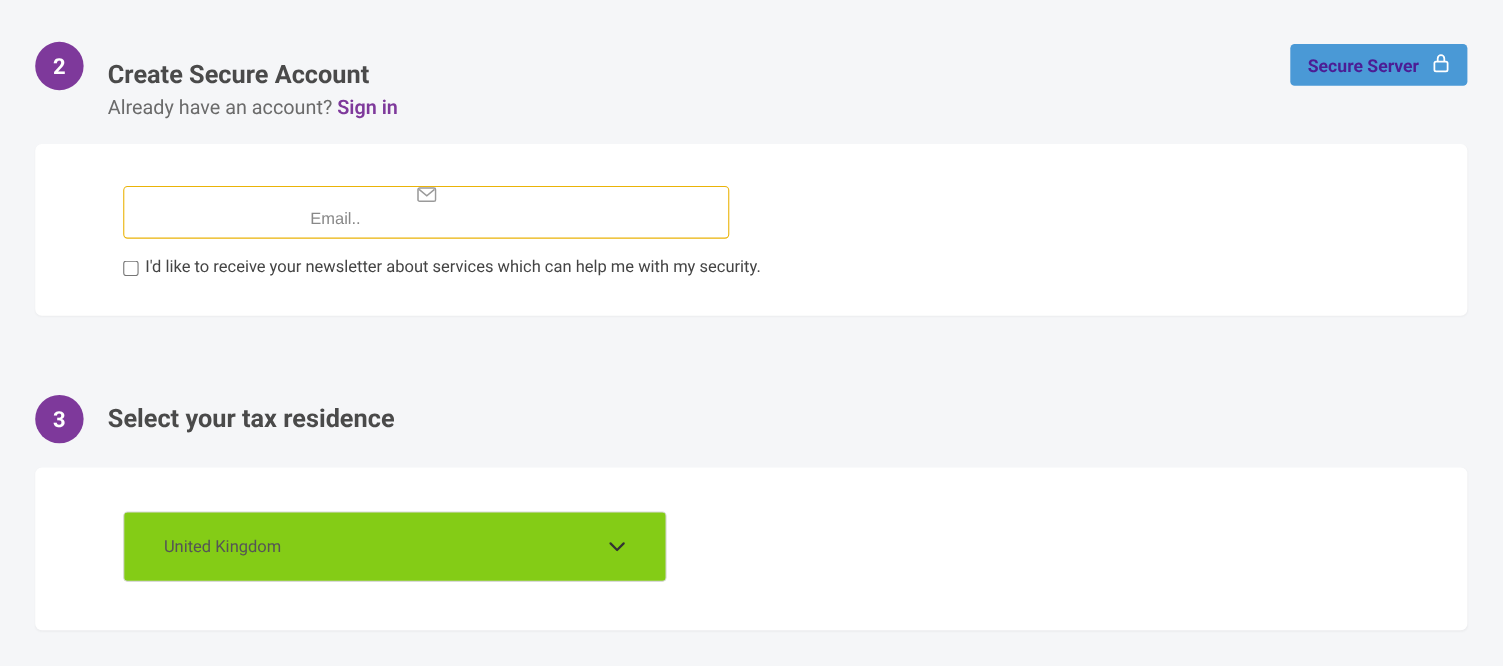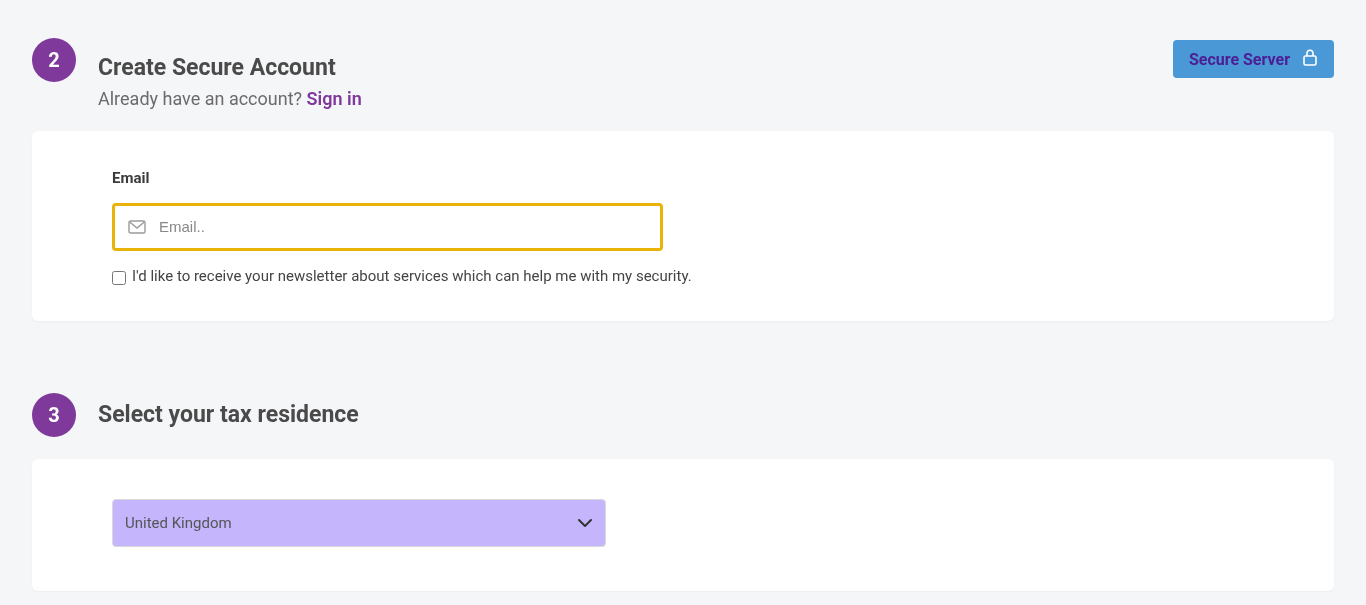--- a/index.html
+++ b/index.html
@@ -99,24 +99,25 @@
       display: block;
       font-size: 15px;
       font-weight: 700;
       color: #3b3b3b;
       margin-bottom: 16px;
     }
     .input-wrap {
       position: relative;
       display: flex;
       align-items: center;
-      border: 3px solid #eab308;
+      border: 1px solid #eab308;
       border-radius: 4px;
       height: 48px;
       background: #fff;
+      flex-direction: column;
     }
     .input-icon {
       width: 44px;
       display: flex;
       align-items: center;
       justify-content: center;
       color: #9a9a9a;
       flex-shrink: 0;
     }
     .text-input {
@@ -143,25 +144,25 @@
     .checkbox-row input[type="checkbox"] {
       width: 14px;
       height: 14px;
       margin: 0;
     }
     .select-wrap {
       position: relative;
       width: 494px;
       border: 1px solid #d9d9d9;
       border-radius: 4px;
-      height: 48px;
-      background: #c4b5fd;
-      display: flex;
-      align-items: center;
-      padding: 0 12px;
+      height: 64px;
+      background: #84cc16;
+      display: flex;
+      align-items: center;
+      padding: 0 36px;
       cursor: pointer;
     }
     .select-value {
       flex: 1;
       font-size: 15px;
       color: #555;
     }
     .chevron {
       color: #333;
     }
@@ -184,21 +185,20 @@
         <rect x="2" y="8" width="12" height="9" rx="1.5" stroke="#fff" stroke-width="1.6"></rect>
         <path d="M5 8 V5.2 a3 3 0 0 1 6 0 V8" stroke="#fff" stroke-width="1.6" fill="none"></path>
       </svg>
     </span>
   </div>
 </div>
 
 <div class="card">
   <div class="row">
     <div class="field">
-      <label class="field-label">Email</label>
       <div class="input-wrap">
         <span class="input-icon">
           <svg width="18" height="14" viewBox="0 0 18 14" fill="none">
             <rect x="1" y="1" width="16" height="12" rx="1.5" stroke="#9a9a9a" stroke-width="1.4"></rect>
             <path d="M2 2.2 L9 8 L16 2.2" stroke="#9a9a9a" stroke-width="1.4" fill="none"></path>
           </svg>
         </span>
         <input type="text" class="text-input" placeholder="Email.." style="">
       </div>
     </div>

